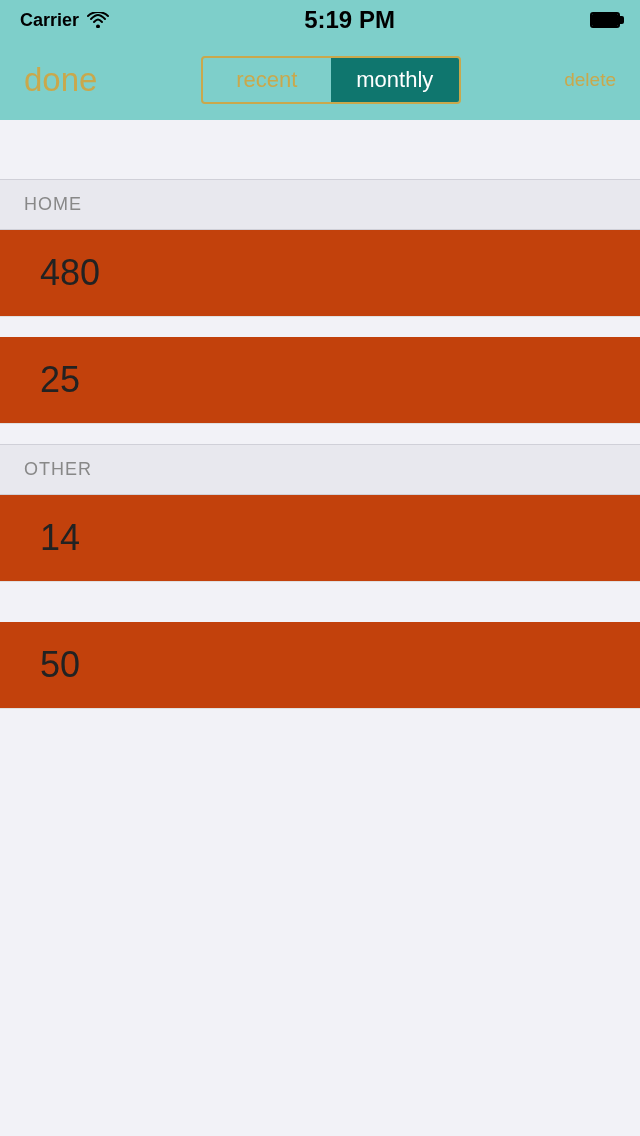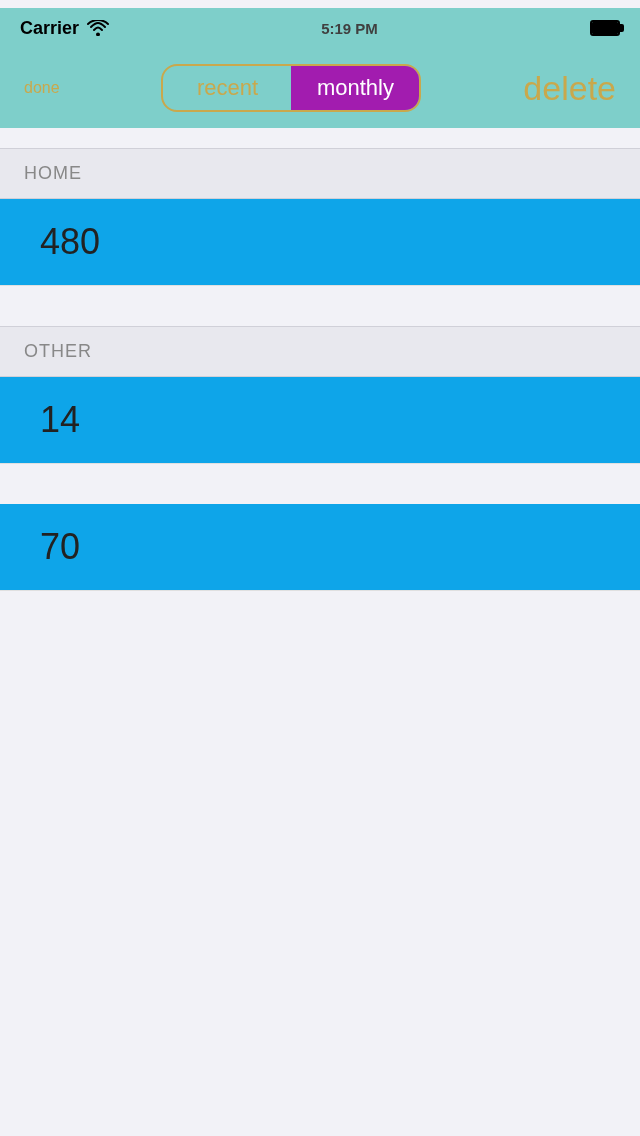--- a/index.html
+++ b/index.html
@@ -19,36 +19,35 @@
 
     
     .status-bar {
       width: 640px;
       height: 40px;
       background: #7ecfca;
       display: flex;
       align-items: center;
       justify-content: space-between;
       padding: 0 20px;
-      margin-top: 8px;
     }
 
     .status-bar-left {
       display: flex;
       align-items: center;
       gap: 8px;
       font-size: 18px;
       font-weight: 600;
       color: #000;
     }
 
     .status-bar-center {
-      font-size: 15px;
+      font-size: 24px;
       font-weight: 600;
-      color: #404040;
+      color: #000000;
     }
 
     .status-bar-right {
       display: flex;
       align-items: center;
       gap: 6px;
     }
 
     .battery-icon {
       width: 30px;
@@ -85,43 +84,43 @@
       height: 80px;
       background: #7ecfca;
       display: flex;
       align-items: center;
       justify-content: space-between;
       padding: 0 24px;
     }
 
     .nav-done {
       color: #c9a84c;
-      font-size: 16px;
+      font-size: 33px;
       font-weight: 400;
       background: none;
       border: none;
       cursor: pointer;
       text-align: right;
     }
 
     .nav-delete {
       color: #c9a84c;
-      font-size: 34px;
+      font-size: 19px;
       font-weight: 400;
       background: none;
       border: none;
       cursor: pointer;
       text-align: right;
     }
 
     
     .segmented-control {
       display: flex;
       border: 2px solid #c9a84c;
-      border-radius: 16px;
+      border-radius: 4px;
       overflow: hidden;
       width: 260px;
       height: 48px;
     }
 
     .seg-btn {
       flex: 1;
       display: flex;
       align-items: center;
       justify-content: center;
@@ -131,27 +130,28 @@
       border: none;
       outline: none;
     }
 
     .seg-btn.recent {
       background: transparent;
       color: #c9a84c;
     }
 
     .seg-btn.monthly {
-      background: #a21caf;
+      background: #0f766e;
       color: #fff;
     }
 
     
     .content {
       width: 640px;
+      margin-top: 39px;
     }
 
     
     .section {
       width: 100%;
     }
 
     .section-header {
       background: #e8e8ee;
       padding: 14px 24px;
@@ -161,21 +161,21 @@
 
     .section-header-text {
       font-size: 18px;
       font-weight: 500;
       color: #888;
       letter-spacing: 1px;
       text-transform: uppercase;
     }
 
     .section-row {
-      background: #0ea5e9;
+      background: #c2410c;
       padding: 22px 24px;
       border-bottom: 1px solid #e0e0e0;
       display: flex;
       align-items: center;
     }
 
     .section-value {
       font-size: 36px;
       font-weight: 300;
       color: #222;
@@ -223,30 +223,33 @@
 <div class="content" id="sections-container">
 <div class="spacer-row"></div>
     <div class="section">
       <div class="section-header"><span class="section-header-text">HOME</span></div>
       <div class="section-row">
         <span class="section-value">480</span>
       </div>
     </div>
     <div class="spacer-row"></div>
     <div class="section">
+      <div class="section-row">
+        <span class="section-value">25</span>
+      </div>
     </div>
     <div class="spacer-row"></div>
     <div class="section">
       <div class="section-header"><span class="section-header-text">OTHER</span></div>
       <div class="section-row">
         <span class="section-value">14</span>
       </div>
     </div>
     <div class="spacer-row"></div>
     <div class="section">
     </div>
     <div class="spacer-row"></div>
     <div class="section">
       <div class="section-row">
-        <span class="section-value">70</span>
+        <span class="section-value">50</span>
       </div>
     </div>
   </div>
 
 </body></html>

